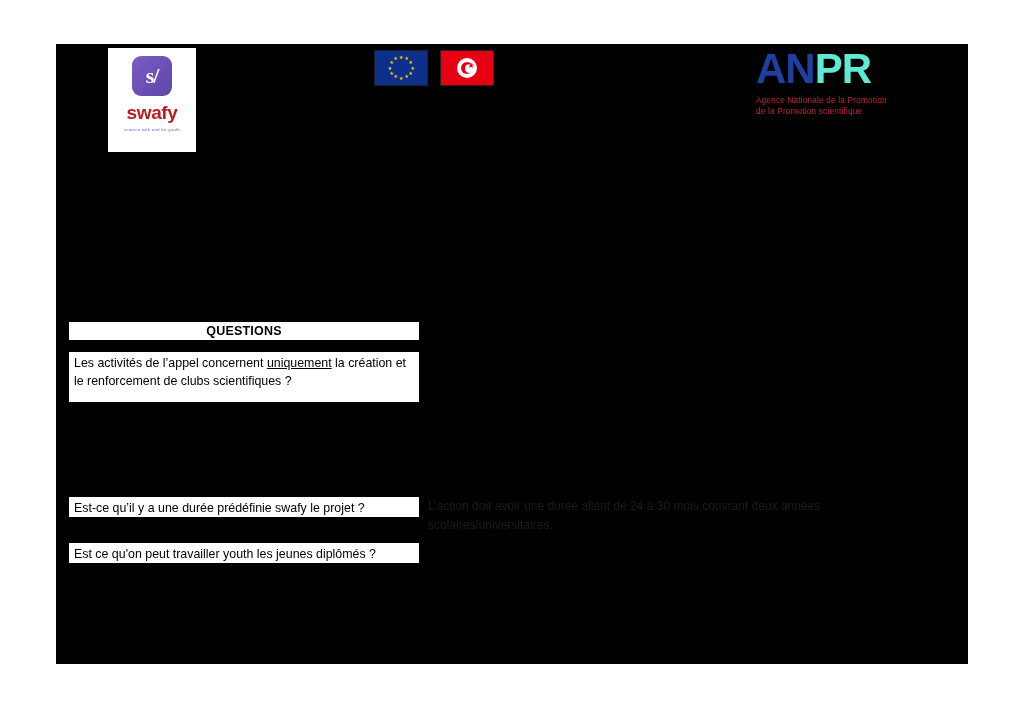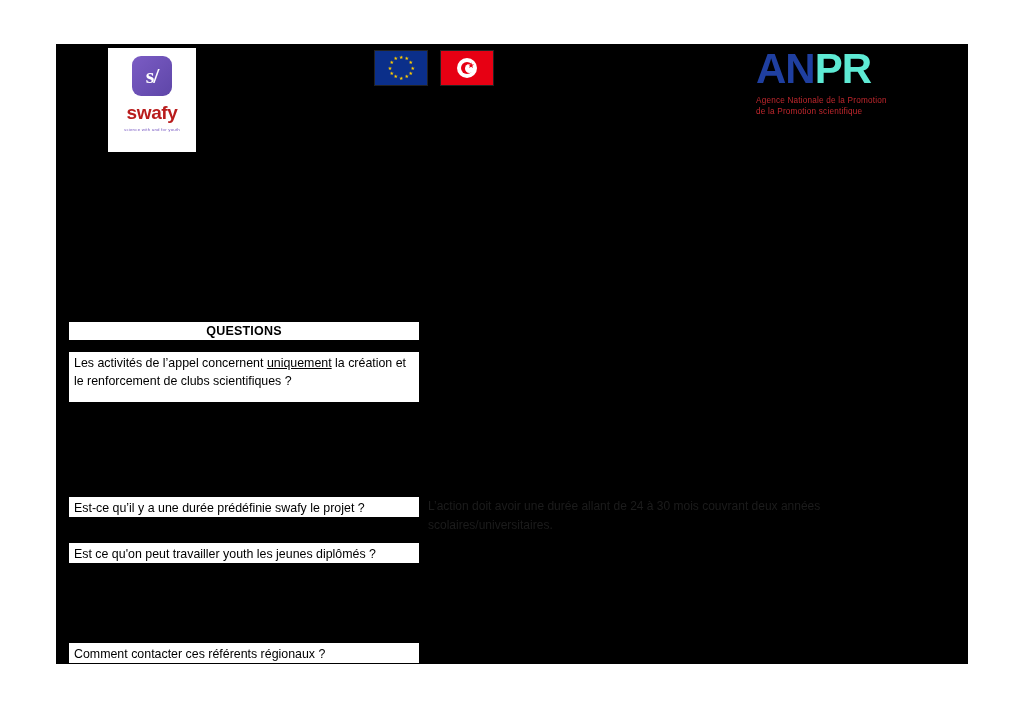--- a/index.html
+++ b/index.html
@@ -293,23 +293,20 @@
 
         <div class="qcell" style="top:155px; width:352px; height:22px;">
           <span>Est-ce qu’il y a une durée prédéfinie swafy le projet ?</span>
         </div>
         <div class="rcell" style="top:156px; left:360px;">L’action doit avoir une durée allant de 24 à 30 mois couvrant deux années scolaires/universitaires.</div>
 
         <div class="qcell" style="top:201px; width:352px; height:22px;">
           <span>Est ce qu'on peut travailler youth les jeunes diplômés ?</span>
         </div>
 
-        <div class="qcell" style="top:301px; width:352px; height:22px;">
-          <span>Comment contacter ces référents régionaux ?</span>
-        </div>
 
       </div>
     </div>
 
   </div>
 
   <div id="bottom-strip">
     <div class="ghost"></div>
   </div>
 

